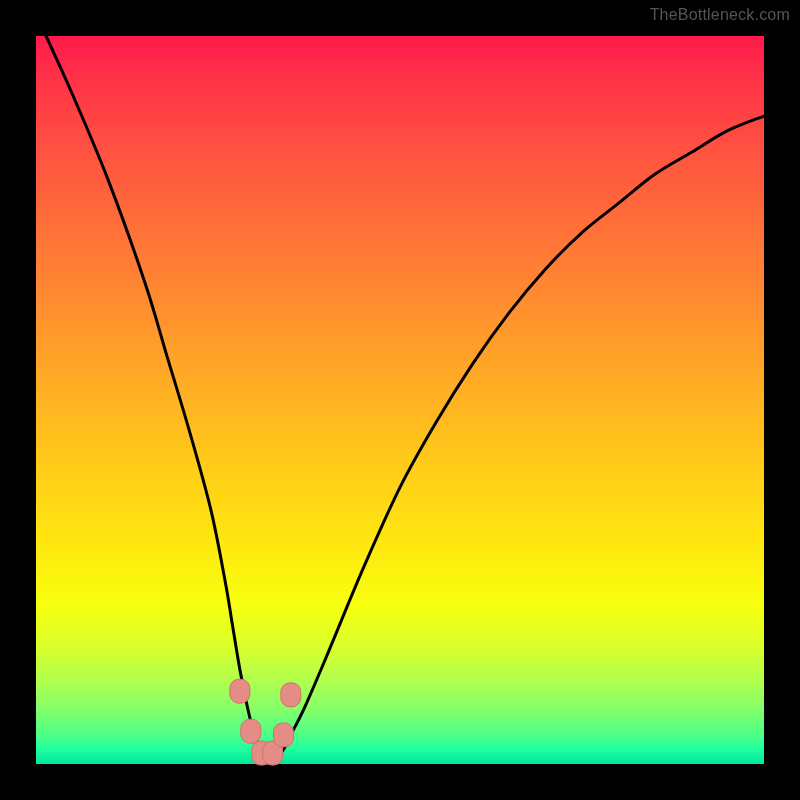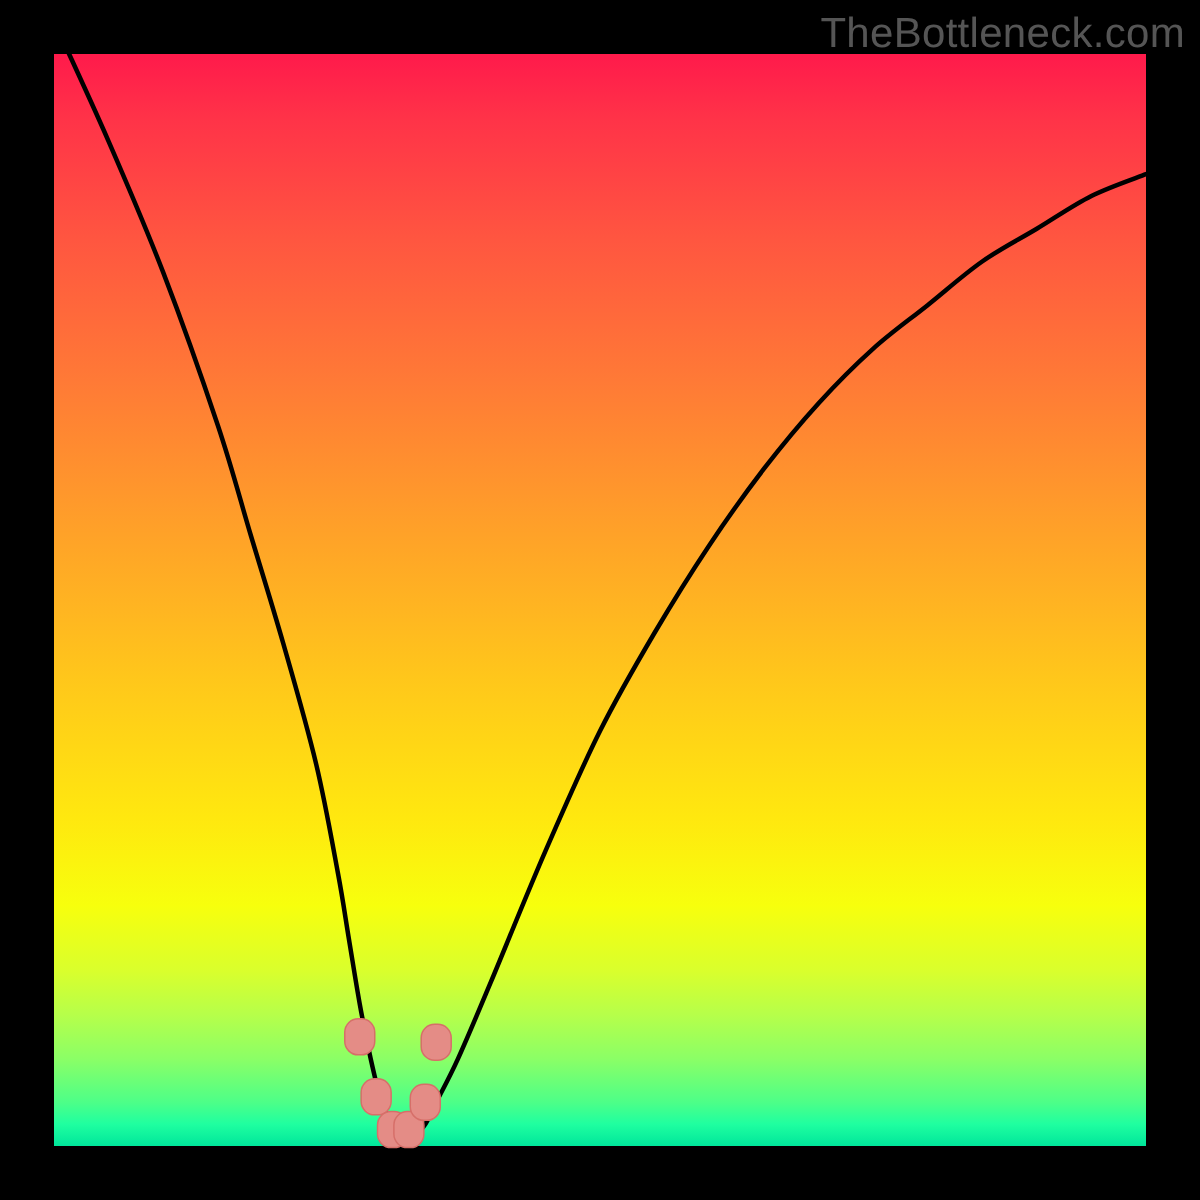--- a/index.html
+++ b/index.html
@@ -39,21 +39,21 @@
       #8bff66 92%,
       #4dff88 96%,
       #1fffa0 98%,
       #00e69b 100%);
   }
   .watermark {
     position: absolute;
     top: 6px;
     right: 10px;
     color: #555;
-    font-size: 28px;
+    font-size: 16px;
     letter-spacing: 0.2px;
     user-select: none;
   }
   svg.curve {
     position: absolute;
     top: 0;
     left: 0;
     width: 728px;
     height: 728px;
     overflow: visible;

